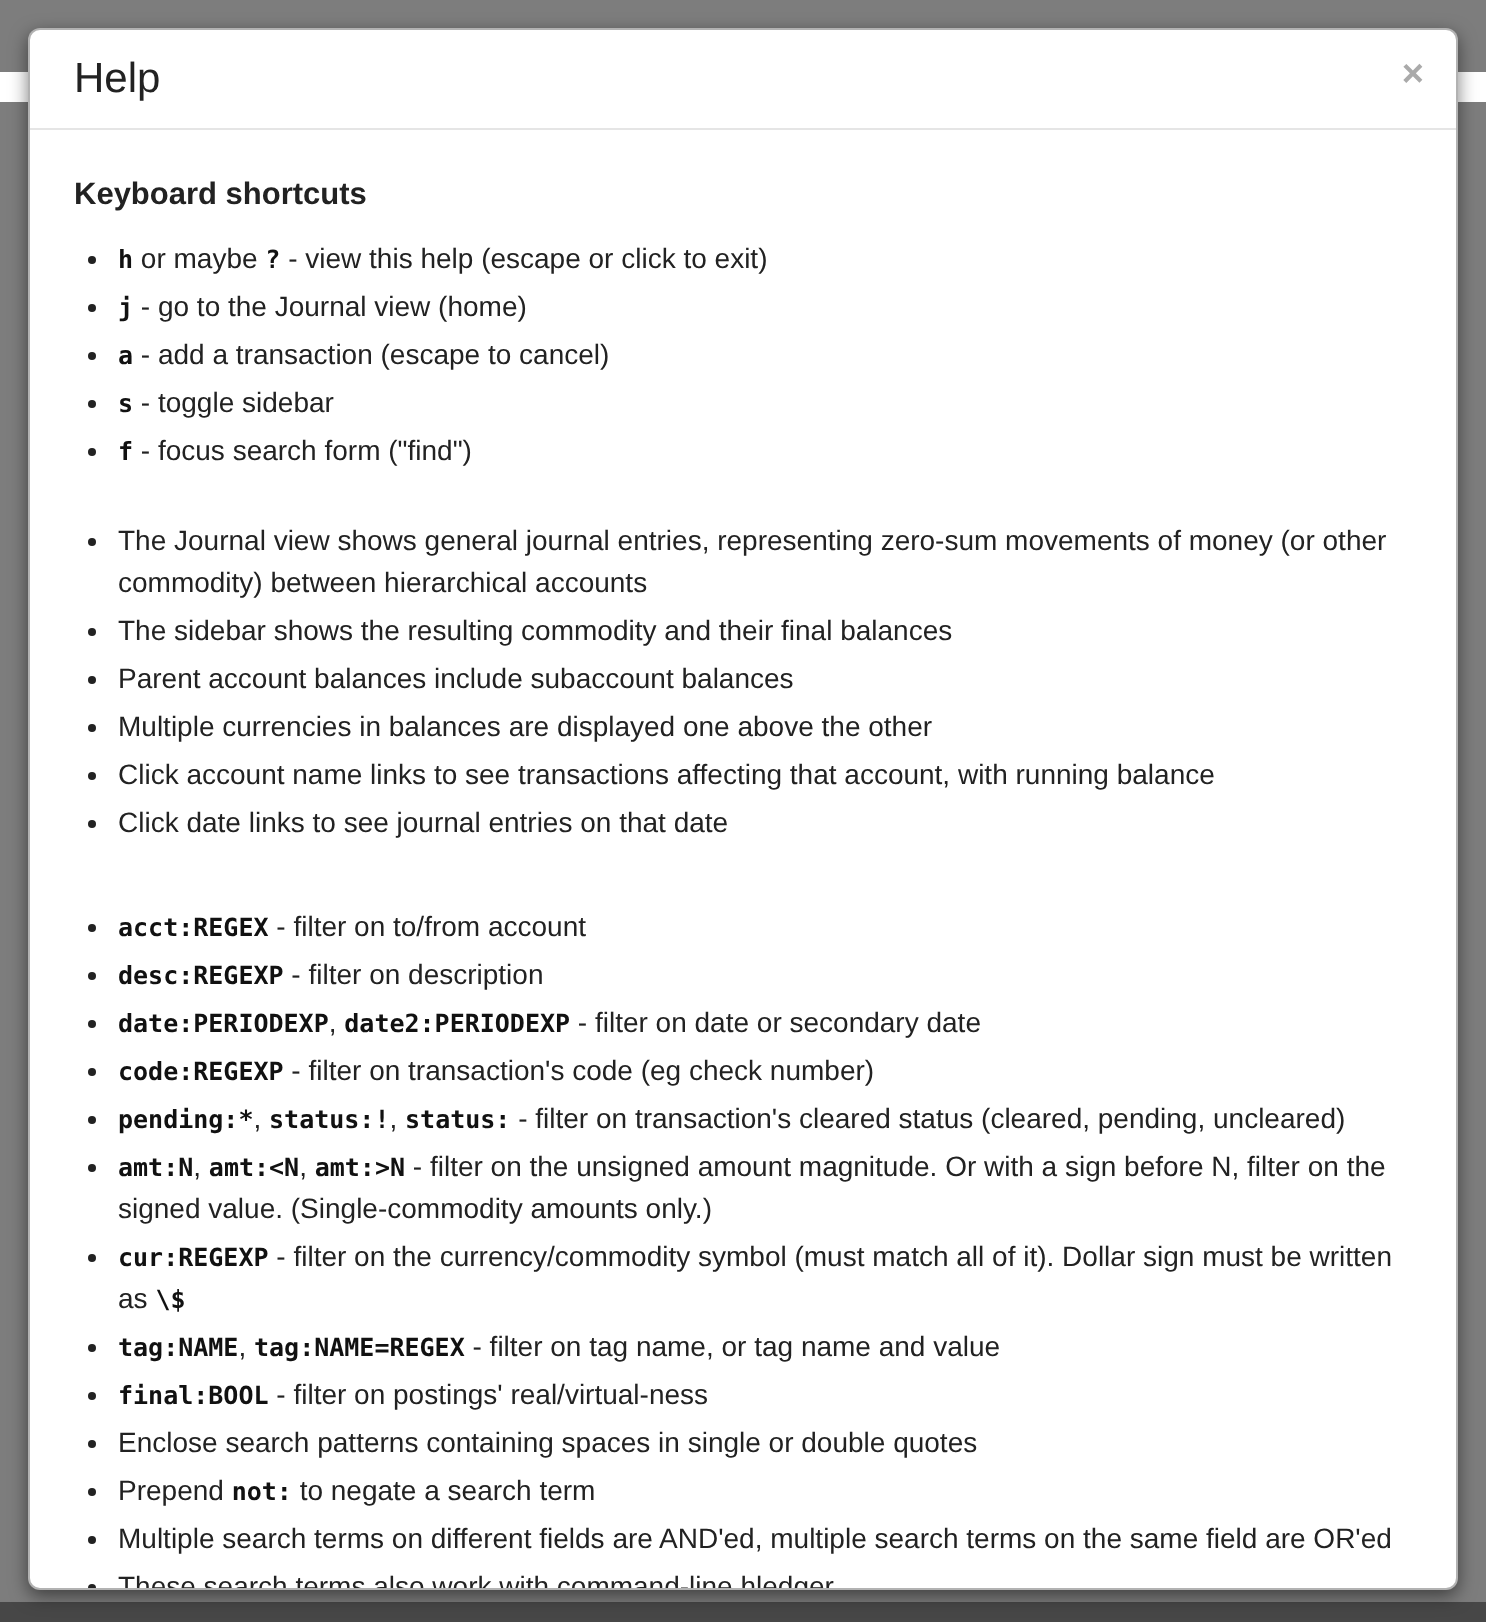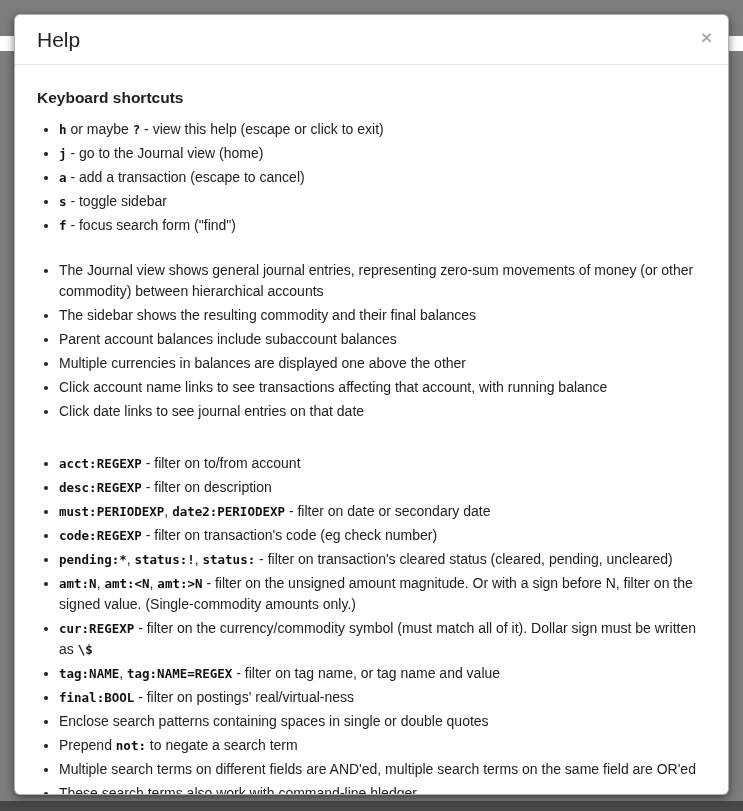--- a/index.html
+++ b/index.html
@@ -116,23 +116,23 @@
             <li>Multiple currencies in balances are displayed one above the other</li>
             <li>Click account name links to see transactions affecting that account, with running balance</li>
             <li>Click date links to see journal entries on that date</li>
           </ul>
       </div>
     </div>
 
     <div class="col">
       <div class="section-block">
         <ul>
-            <li><code>acct:REGEXP</code> - filter on to/from account</li>
+            <li><code>acct:REGEX</code> - filter on to/from account</li>
             <li><code>desc:REGEXP</code> - filter on description</li>
-            <li><code>must:PERIODEXP</code>, <code>date2:PERIODEXP</code> - filter on date or secondary date</li>
+            <li><code>date:PERIODEXP</code>, <code>date2:PERIODEXP</code> - filter on date or secondary date</li>
             <li><code>code:REGEXP</code> - filter on transaction's code (eg check number)</li>
             <li><code>pending:*</code>, <code>status:!</code>, <code>status:</code> - filter on transaction's cleared status (cleared, pending, uncleared)</li>
             <li><code>amt:N</code>, <code>amt:&lt;N</code>, <code>amt:&gt;N</code> - filter on the unsigned amount magnitude. Or with a sign before N, filter on the signed value. (Single-commodity amounts only.)</li>
             <li><code>cur:REGEXP</code> - filter on the currency/commodity symbol (must match all of it). Dollar sign must be written as <code>\$</code></li>
             <li><code>tag:NAME</code>, <code>tag:NAME=REGEX</code> - filter on tag name, or tag name and value</li>
             <li><code>final:BOOL</code> - filter on postings' real/virtual-ness</li>
             <li>Enclose search patterns containing spaces in single or double quotes</li>
             <li>Prepend <code>not:</code> to negate a search term</li>
             <li>Multiple search terms on different fields are AND'ed, multiple search terms on the same field are OR'ed</li>
             <li>These search terms also work with command-line hledger</li>

